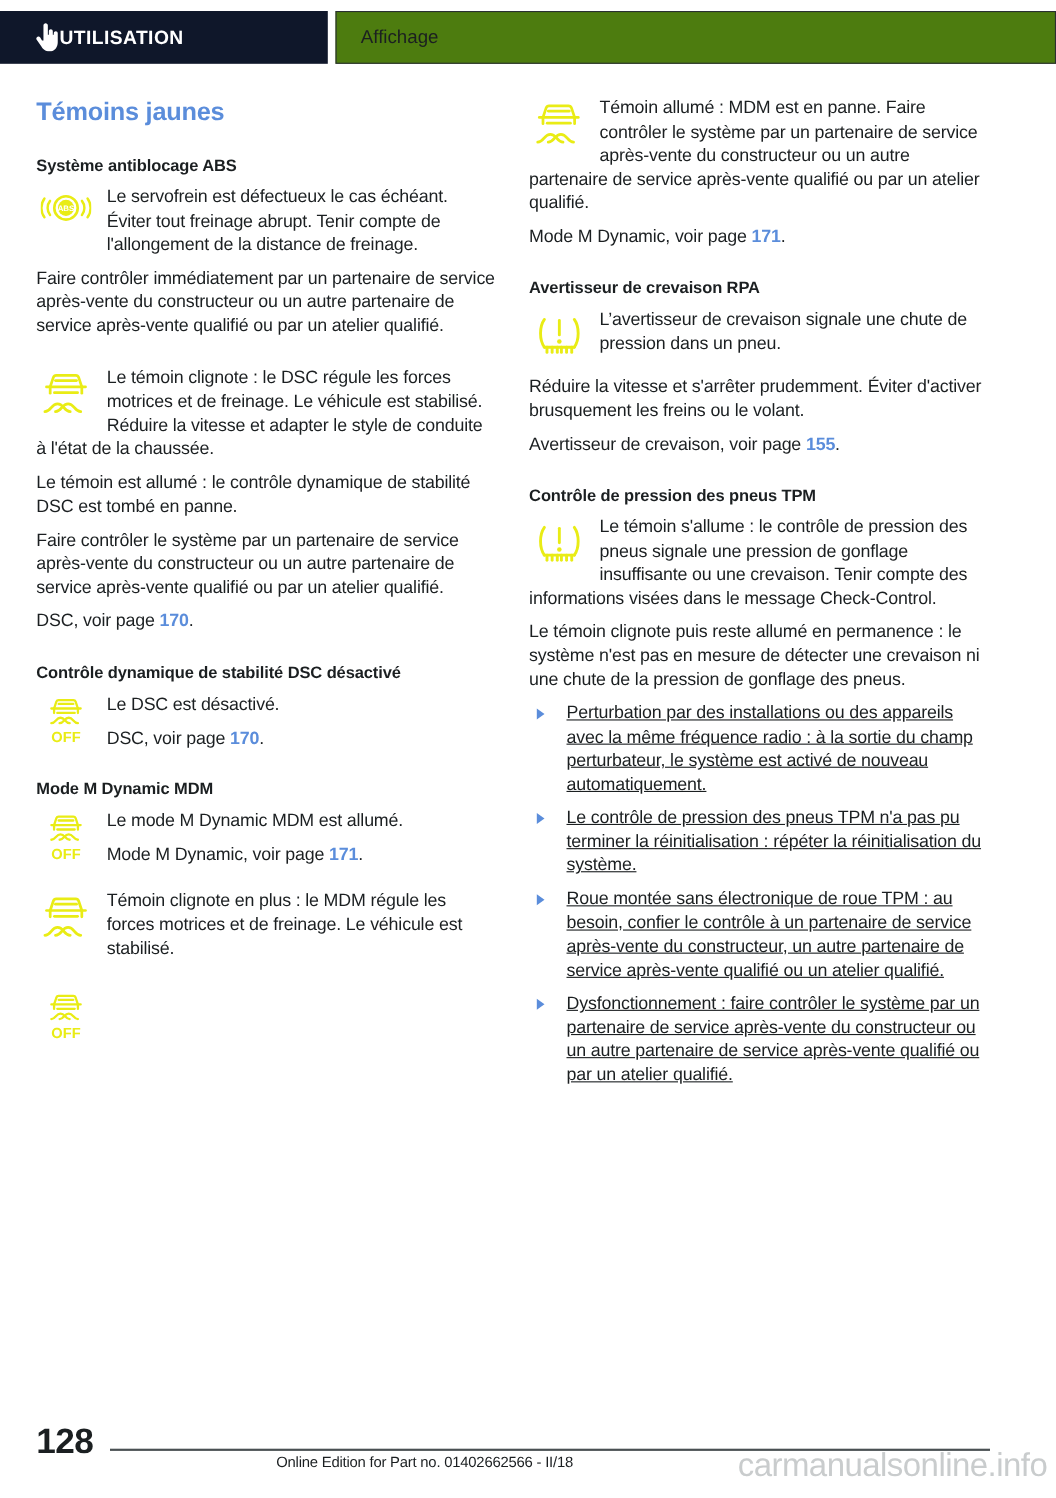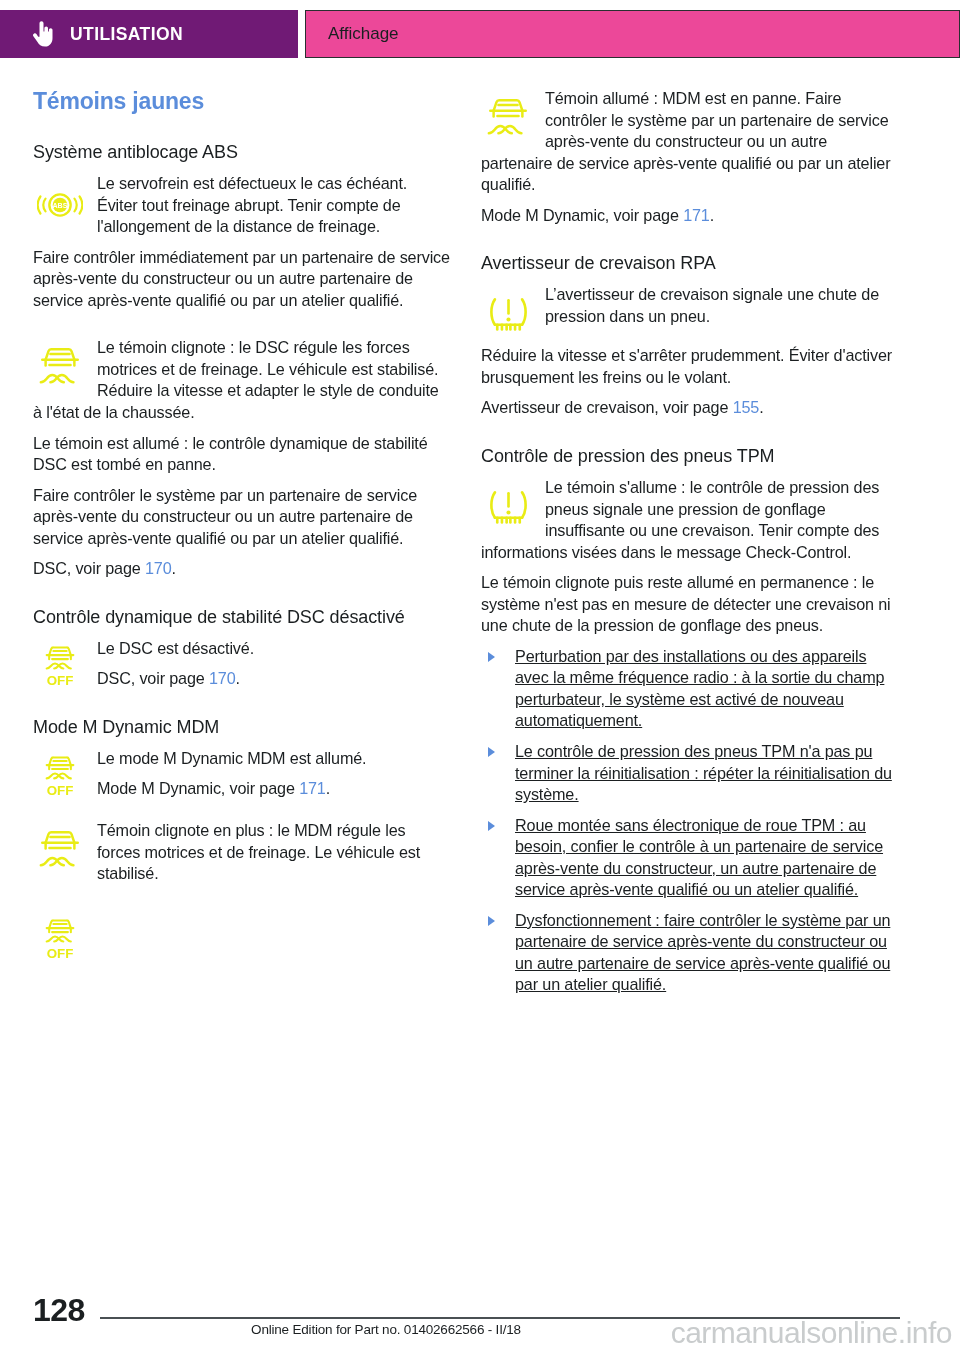--- a/index.html
+++ b/index.html
@@ -17,40 +17,39 @@
   
   .header {
     position: absolute;
     top: 10px; left: 0;
     width: 960px;
     height: 48px;
     display: flex;
     align-items: stretch;
   }
   .header-chapter {
-    background: #701a75;
+    background: #0f172a;
     color: #ffffff;
     width: 298px;
     display: flex;
     align-items: center;
     padding-left: 32px;
-    gap: 16px;
   }
   .hand-icon { display: block; width: 22px; height: 26px; }
   .header-chapter-label {
     font-size: 17.5px;
     font-weight: bold;
     letter-spacing: 0.4px;
   }
   .header-tab {
     margin-left: 7px;
     flex: 1;
     border: 1px solid #2a2f31;
     border-left-width: 1px;
-    background: #ec4899;
+    background: #4d7c0f;
     display: flex;
     align-items: center;
     padding-left: 22px;
     font-size: 17px;
     color: #1b1f21;
   }
 
   
   .columns {
     position: absolute;
@@ -67,49 +66,49 @@
   .col-right { left: 481px; }
 
   h1.page-title {
     color: #5b8ddb;
     font-size: 23px;
     font-weight: bold;
     margin: 0 0 26px 0;
     letter-spacing: -0.2px;
   }
   h2.section-title {
-    font-size: 18px;
-    font-weight: normal;
+    font-size: 15px;
+    font-weight: bold;
     margin: 0 0 9px 0;
     line-height: 1.28;
     letter-spacing: -0.1px;
   }
   .section { margin-bottom: 26px; }
   .section:last-child { margin-bottom: 0; }
 
   
   p.body-text {
     font-size: 16.2px;
     line-height: 1.33;
     margin: 0 0 9px 0;
     letter-spacing: -0.15px;
   }
   p.body-text:last-child { margin-bottom: 0; }
-  .pageref { color: #5b8ddb; }
+  .pageref { color: #5b8ddb; font-weight: bold; }
 
   
   .icon-block { margin-bottom: 9px; overflow: hidden; }
   .icon-block:last-child { margin-bottom: 0; }
   .tell-icon {
     float: left;
     width: 46px;
     height: 50px;
     margin: 1px 14px 1px 4px;
     display: flex;
-    align-items: flex-end;
+    align-items: flex-start;
     justify-content: center;
   }
   .tell-icon svg { display: block; }
   .icon-block p.body-text { margin-bottom: 0; }
   .icon-block p.body-text + p.body-text { margin-top: 9px; }
   .spacer-icon-row { overflow: hidden; margin-bottom: 9px; }
 
   
   ul.bullets { list-style: none; margin: 0; padding: 0; text-decoration: underline; }
   ul.bullets li {

